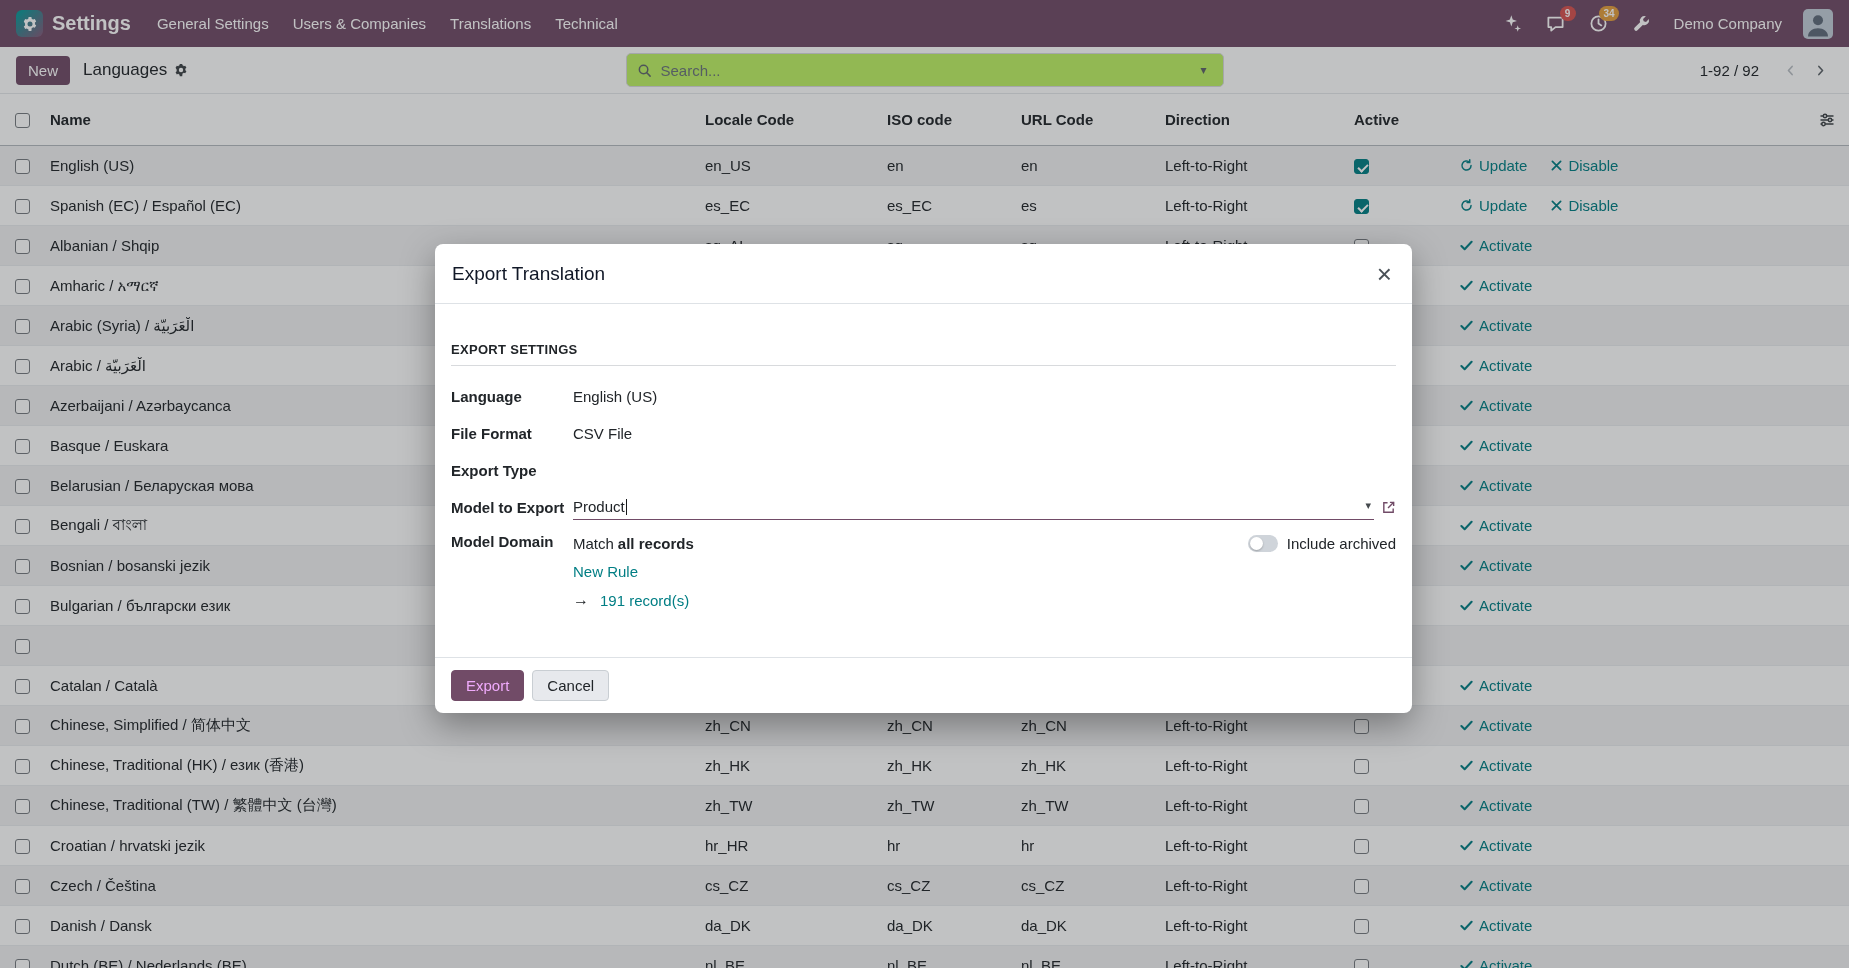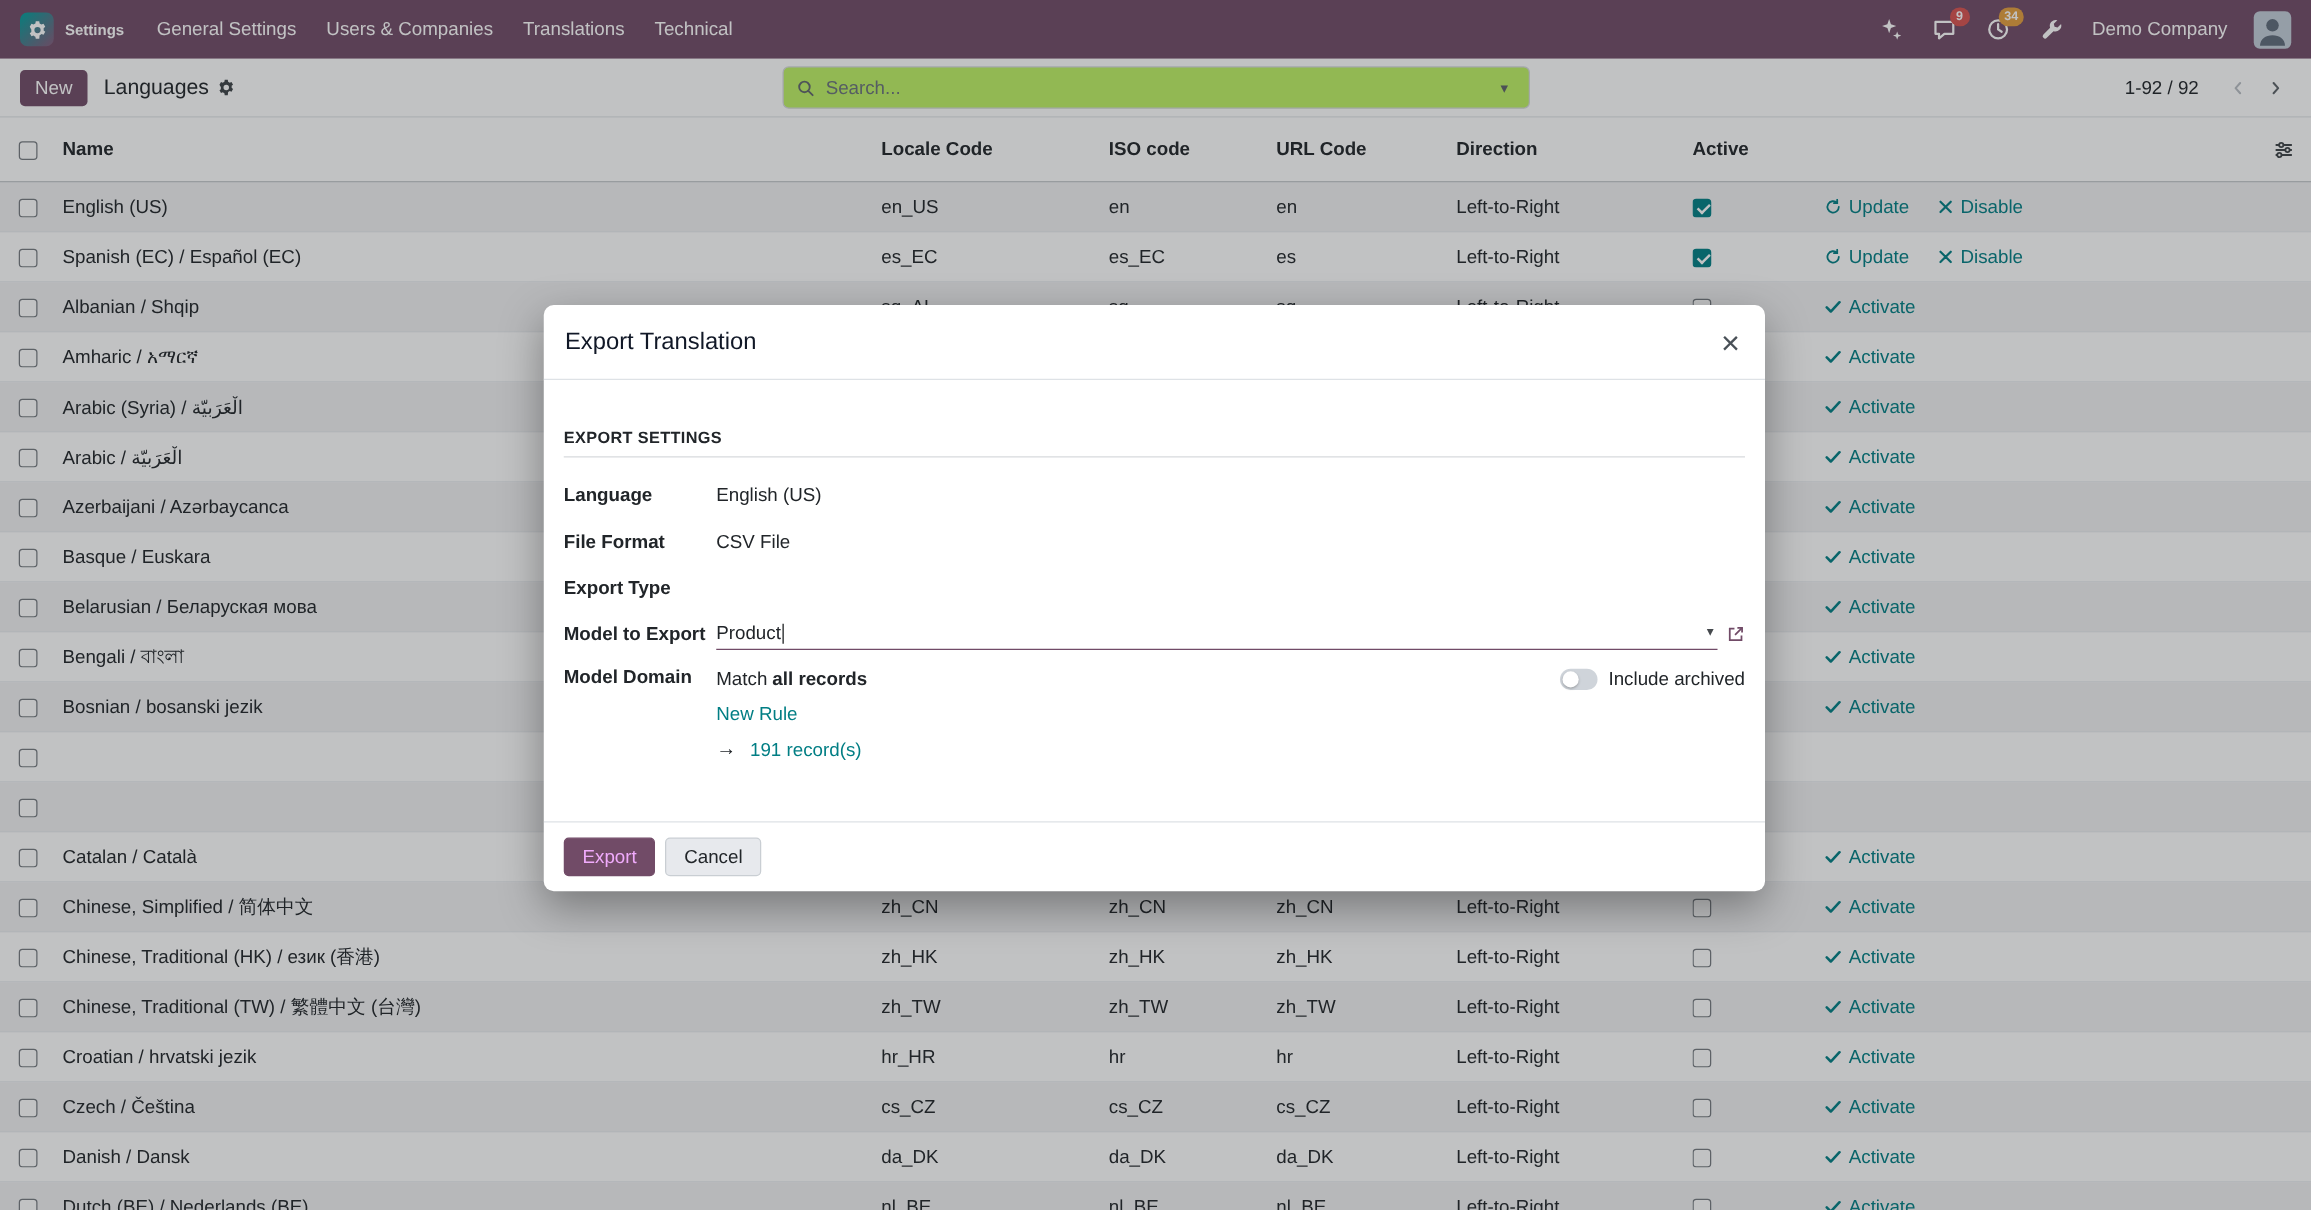--- a/index.html
+++ b/index.html
@@ -5,21 +5,21 @@
   * { box-sizing: border-box; margin: 0; padding: 0; }
   html,body { width:1849px; height:968px; overflow:hidden; }
   body { font-family:"Liberation Sans","DejaVu Sans",sans-serif; color:#212529; background:#fff; }
   .screen { position:relative; width:1849px; height:968px; overflow:hidden; background:#fff; }
 
   
   .topbar { height:47px; background:#714B67; color:#fff; display:flex; align-items:center; padding:0 16px; }
   .app-icon { width:27px; height:27px; border-radius:6px; background:linear-gradient(135deg,#00a09d 0%,#875a7b 100%);
               display:flex; align-items:center; justify-content:center; margin-right:9px; flex:0 0 auto; }
   .app-icon svg { width:16px; height:16px; color:#fff; }
-  .app-name { font-size:12px; font-weight:700; margin-right:14px; cursor:pointer; }
+  .app-name { font-size:20px; font-weight:700; margin-right:14px; cursor:pointer; }
   .menu-item { font-size:15px; padding:6px 12px; border-radius:4px; cursor:pointer; white-space:nowrap; }
   .systray { margin-left:auto; display:flex; align-items:center; gap:21px; }
   .tray-icon { position:relative; width:22px; height:22px; display:flex; align-items:center; justify-content:center; cursor:pointer; }
   .tray-icon svg { width:19px; height:19px; color:#fff; }
   .badge { position:absolute; top:-7px; right:-9px; min-width:16px; height:15px; border-radius:8px;
            font-size:10px; font-weight:700; color:#fff; display:flex; align-items:center; justify-content:center; padding:0 4px; }
   .badge.red { background:#d9534f; }
   .badge.orange { background:#e49e3d; }
   .company { font-size:15px; white-space:nowrap; cursor:pointer; }
   .avatar { width:30px; height:30px; border-radius:5px; background:#c3cdd9; overflow:hidden; cursor:pointer; }
@@ -451,20 +451,21 @@
                   <path d="M1.5 7.5L5 11l7.5-8" fill="none" stroke="currentColor" stroke-width="2.2" stroke-linecap="round" stroke-linejoin="round"></path>
                 </svg>
               </span>
               <span>Activate</span>
             </a>
           </div>
           <div class="cell c-opt"></div>
         </div>
         <div class="trow">
           <div class="cell c-check"><span class="checkbox"></span></div>
+          <div class="cell c-name">Bulgarian / български език</div>
           <div class="cell c-locale"></div>
           <div class="cell c-iso"></div>
           <div class="cell c-url"></div>
           <div class="cell c-dir"></div>
           <div class="cell c-active"><span class="checkbox"></span></div>
           <div class="cell c-actions">
             <a class="row-action">
               <span class="ric">
                 <svg width="13" height="13" viewBox="0 0 14 14">
                   <path d="M1.5 7.5L5 11l7.5-8" fill="none" stroke="currentColor" stroke-width="2.2" stroke-linecap="round" stroke-linejoin="round"></path>

